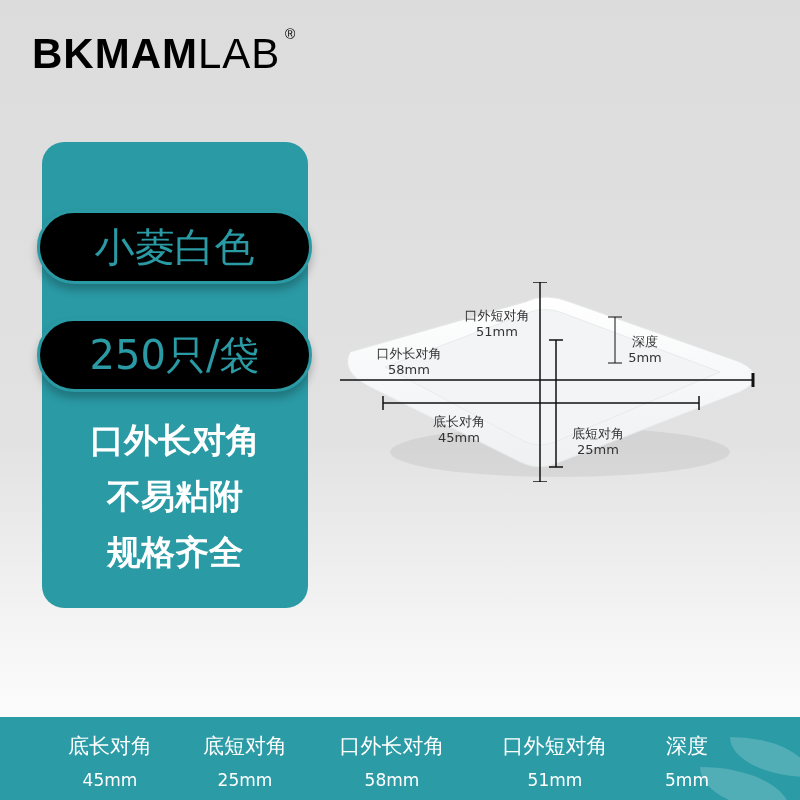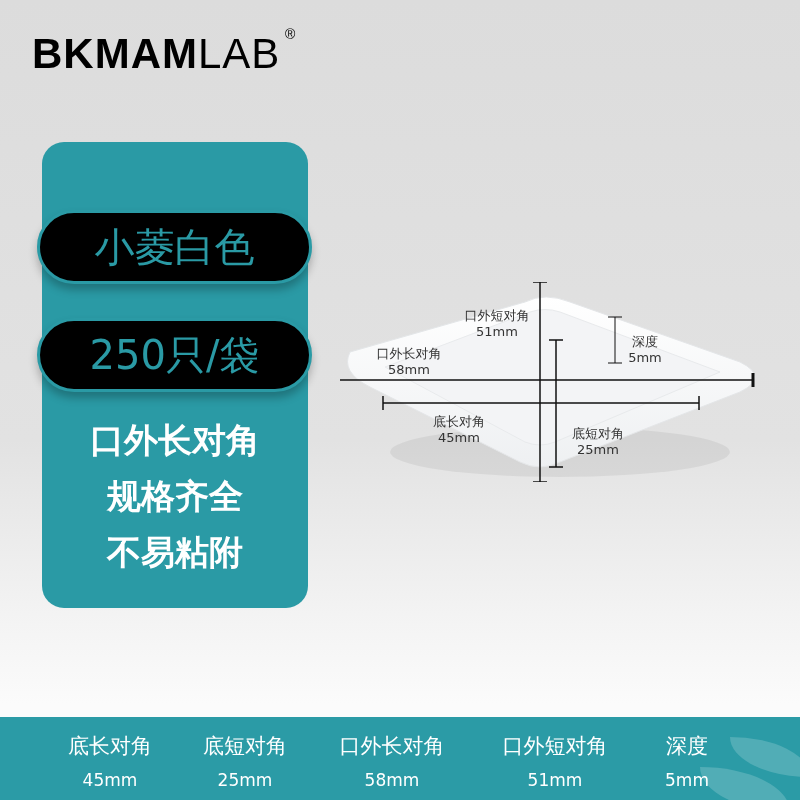--- a/index.html
+++ b/index.html
@@ -29,22 +29,22 @@
 
 <div class="logo">
   <span>BKMAM</span><span class="lab">LAB</span><span class="reg">®</span>
 </div>
 
 <div class="panel"></div>
 <div class="pill pill1">小菱白色</div>
 <div class="pill pill2">250只/袋</div>
 <div class="features">
   <div>口外长对角</div>
+  <div>不易粘附</div>
   <div>规格齐全</div>
-  <div>不易粘附</div>
 </div>
 
 <svg class="dish" viewBox="0 0 420 200" width="420" height="200">
   <defs>
     <linearGradient id="g" x1="0" y1="0" x2="0" y2="1">
       <stop offset="0" stop-color="#ffffff"></stop>
         <stop offset="1" stop-color="#eef0f2"></stop>
     </linearGradient>
   </defs>
   <ellipse cx="220" cy="170" rx="170" ry="25" fill="rgba(0,0,0,0.06)"></ellipse>

